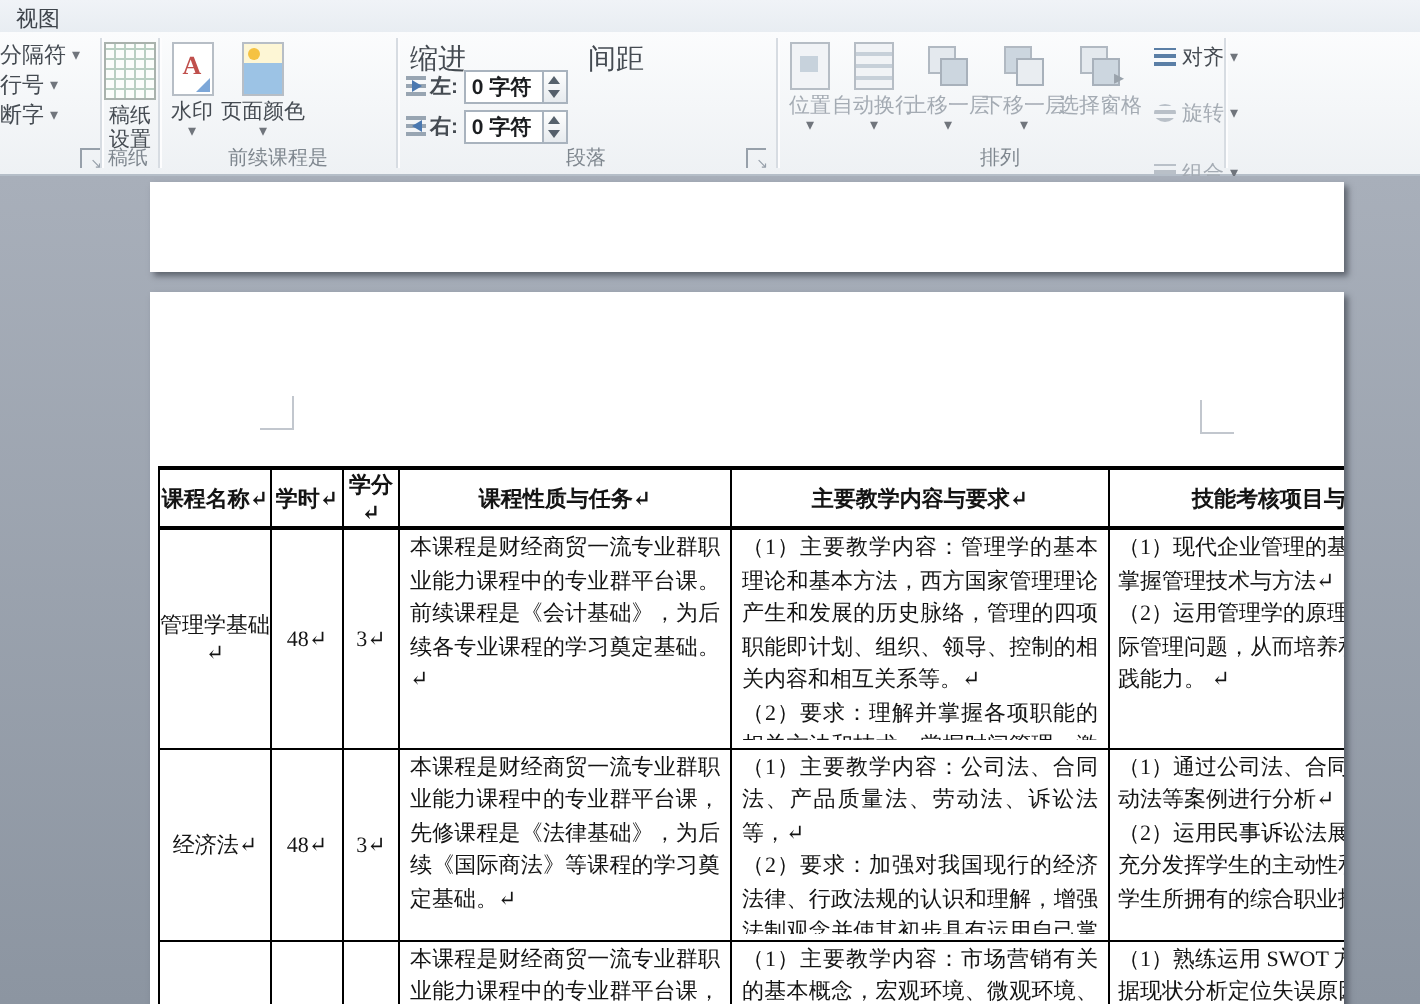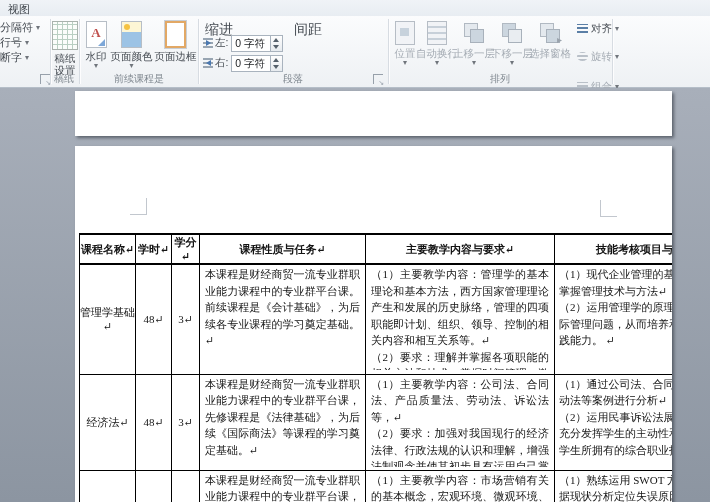--- a/index.html
+++ b/index.html
@@ -42,21 +42,21 @@
   .ic-sq .f{position:absolute;left:8px;top:8px;width:12px;height:12px;background:#ccd6df;border:1px solid #a8b1bb;}
   .ic-sq.back .b{background:#ccd6df;}
   .ic-sq.back .f{background:#e9edf1;}
   .ic-sel .cur{position:absolute;right:0px;bottom:0px;font-size:10px;color:#9aa3ac;}
   .mini{position:absolute;height:14px;font-size:10.5px;white-space:nowrap;cursor:default;}
   .mini .mic{display:inline-block;width:11px;height:9px;margin-right:3px;vertical-align:-1px;
              background:repeating-linear-gradient(0deg,#8196ab 0 2px,transparent 2px 4px);}
   .mini.disabled{color:#a4abb3;}
   .mini.disabled .mic{background:repeating-linear-gradient(0deg,#b9c0c8 0 2px,transparent 2px 4px);}
   .sect-label{position:absolute;font-size:14px;color:#454b52;}
-  .spinrow{position:absolute;height:14px;font-size:10.5px;color:#454b52;white-space:nowrap;}
+  .spinrow{position:absolute;height:14px;font-size:10.5px;color:#454b52;white-space:nowrap;font-weight:bold;}
   .pic{display:inline-block;width:10px;height:10px;margin-right:2px;vertical-align:-2px;position:relative;
        background:repeating-linear-gradient(0deg,#98a5b2 0 2px,transparent 2px 4px);}
   .pic:before{content:"";position:absolute;left:2px;top:2px;width:0;height:0;border:3px solid transparent;}
   .pic.ar:before{border-left:5px solid #4a78b0;left:3px;}
   .pic.al:before{border-right:5px solid #4a78b0;left:0px;}
   .pic.au:before{border-bottom:5px solid #4a78b0;top:0;}
   .pic.ad:before{border-top:5px solid #4a78b0;top:3px;}
   .spinbox{display:inline-block;box-sizing:border-box;width:40px;height:17px;border:1px solid #a9b3be;background:#fff;
            font-size:10.5px;color:#1c1e21;padding:1px 2px 0 3px;vertical-align:middle;}
   .spinner{display:inline-block;box-sizing:border-box;width:12px;height:17px;border:1px solid #a9b3be;border-left:none;
@@ -132,24 +132,20 @@
     <div class="lbl">水印</div>
     <div class="ddb">▾</div>
   </div>
   <div class="bigbtn" style="left:109px;width:45px;">
     <div class="ic ic-pc">
       <span class="sun"></span>
     </div>
     <div class="lbl">页面颜色</div>
     <div class="ddb">▾</div>
   </div>
-  <div class="bigbtn" style="left:153px;width:45px;">
-    <div class="ic ic-pb"></div>
-    <div class="lbl">页面边框</div>
-  </div>
   <div class="glabel" style="left:80px;width:118px;">前续课程是</div>
 
   <div class="rsep" style="left:198px;"></div>
 
   <div class="sect-label" style="left:205px;top:5px;">缩进</div>
   <div class="spinrow" style="left:203px;top:19px;">
     <span class="pic ar"></span><span>左:</span>
     <span class="spinbox">0 字符</span><span class="spinner"><i class="up"></i><i class="dn"></i></span>
   </div>
   <div class="spinrow" style="left:203px;top:39px;">

